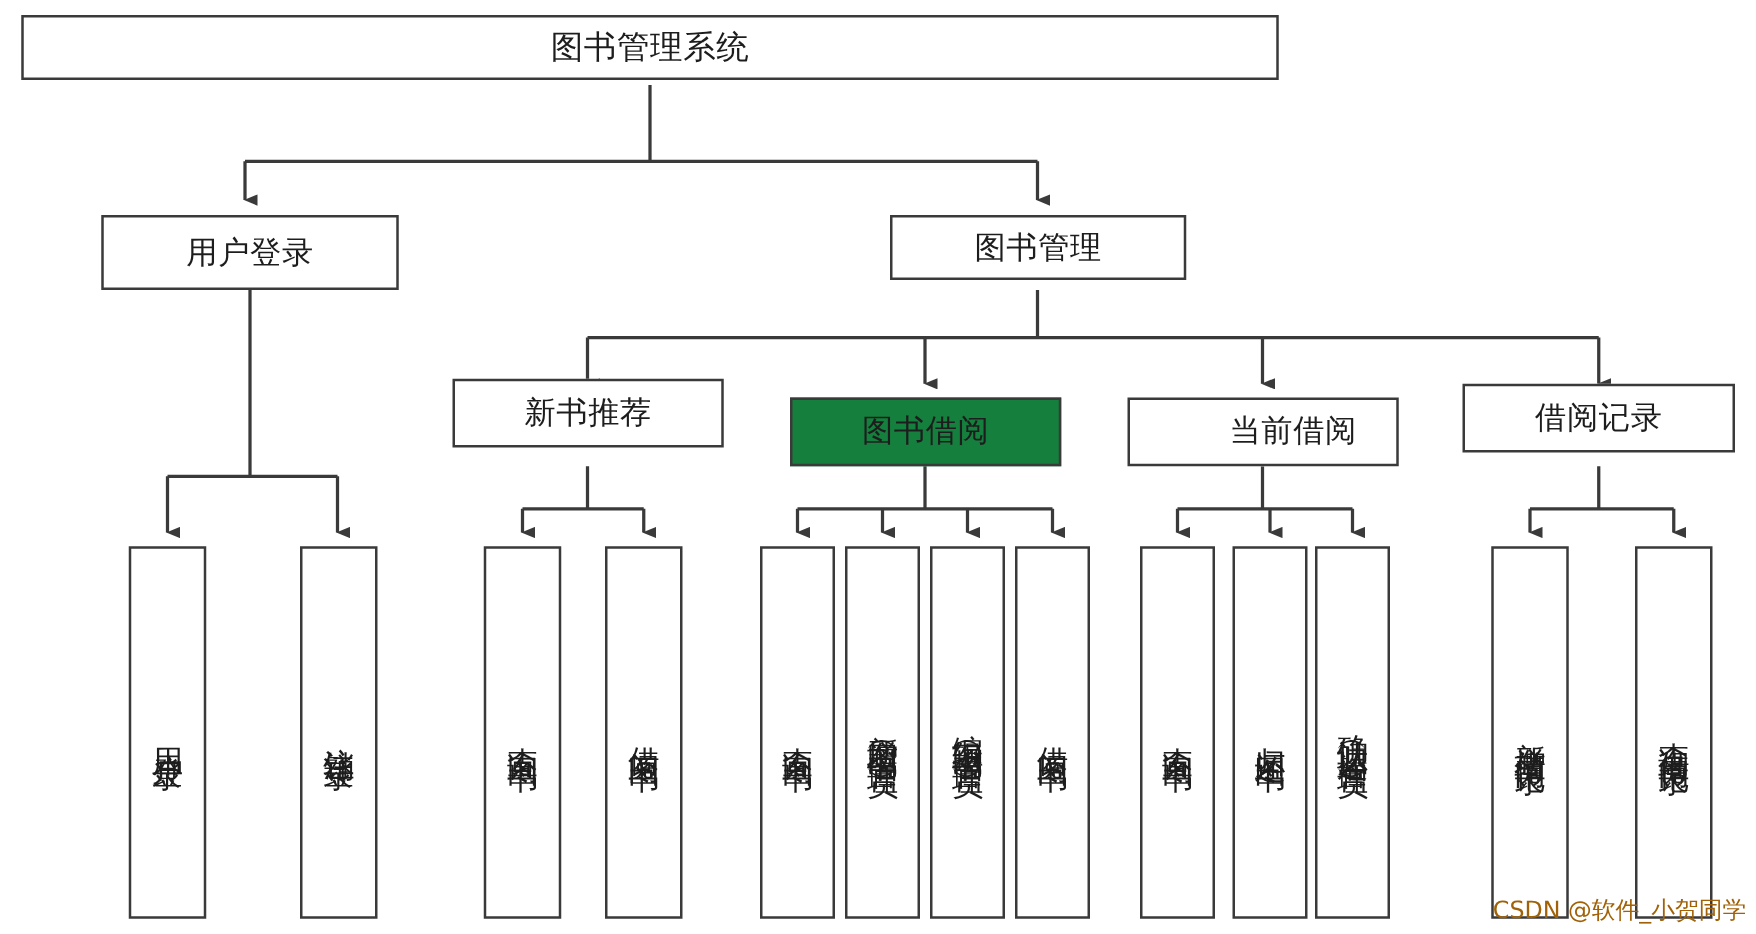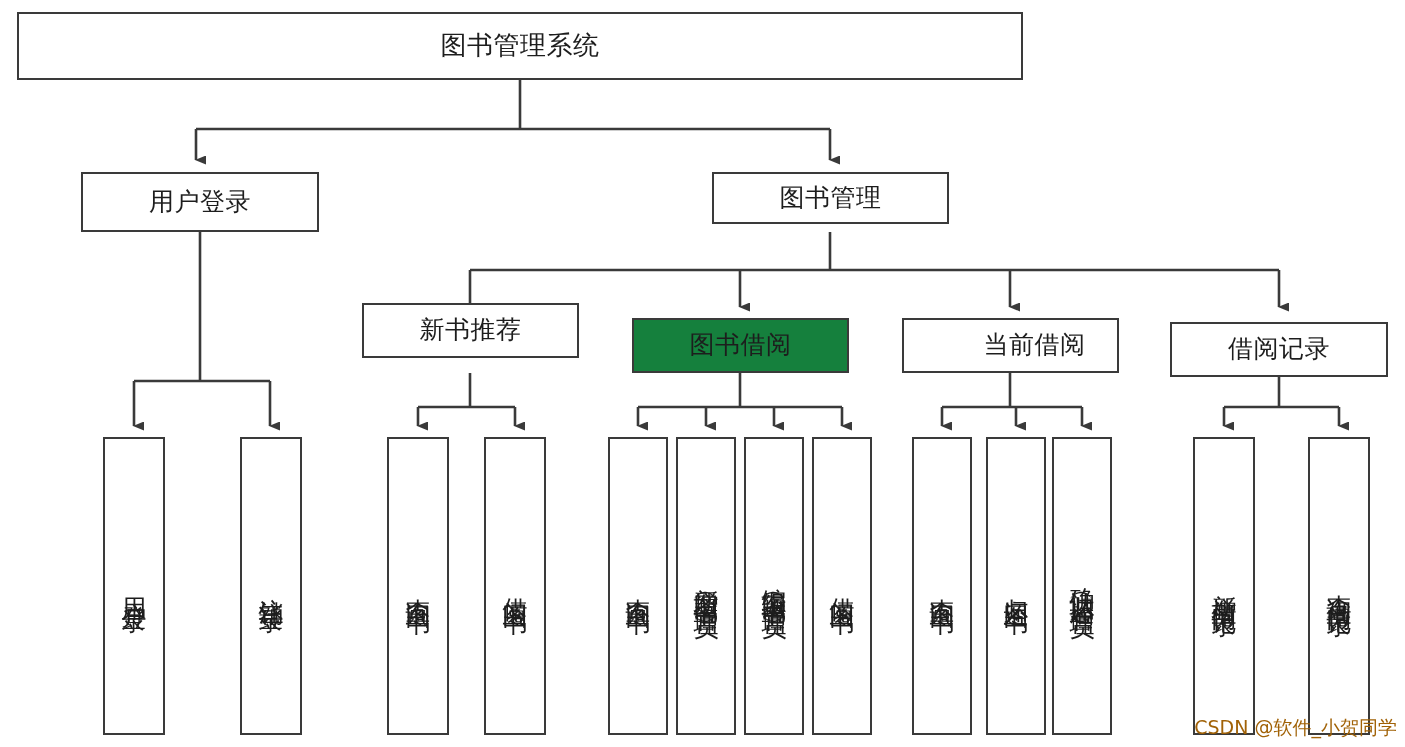--- a/index.html
+++ b/index.html
@@ -120,41 +120,41 @@
       <line x1="1016" y1="407" x2="1016" y2="426" marker-end="url(#arrowhead)"></line>
       <line x1="1082" y1="407" x2="1082" y2="426" marker-end="url(#arrowhead)"></line>
 
       <line x1="1279" y1="373" x2="1279" y2="407"></line>
       <line x1="1224" y1="407" x2="1339" y2="407"></line>
       <line x1="1224" y1="407" x2="1224" y2="426" marker-end="url(#arrowhead)"></line>
       <line x1="1339" y1="407" x2="1339" y2="426" marker-end="url(#arrowhead)"></line>
     </g>
   </svg>
 
-  <div class="node horizontal" id="root-node" style="left: 17px; top: 12px; width: 1006px; height: 68px; border-color: rgb(58, 58, 58); background: rgb(255, 255, 255); color: rgb(29, 29, 29); font-family: Liberation Serif, serif;">
+  <div class="node horizontal" id="root-node" style="left: 17px; top: 12px; width: 1006px; height: 52px; border-color: rgb(58, 58, 58); background: rgb(255, 255, 255); color: rgb(29, 29, 29); font-family: Liberation Serif, serif;">
     <span class="label">图书管理系统</span>
   </div>
 
   <div class="node horizontal" style="left: 81px; top: 172px; width: 238px; height: 60px; border-color: rgb(58, 58, 58); background: rgb(255, 255, 255); color: rgb(29, 29, 29);">
     <span class="label">用户登录</span>
   </div>
   <div class="node horizontal" style="left: 712px; top: 172px; width: 237px; height: 52px; border-color: rgb(58, 58, 58); background: rgb(255, 255, 255); color: rgb(29, 29, 29);">
     <span class="label">图书管理</span>
   </div>
 
   <div class="node horizontal" style="left: 362px; top: 303px; width: 217px; height: 55px; border-color: rgb(58, 58, 58); background: rgb(255, 255, 255); color: rgb(29, 29, 29);">
     <span class="label">新书推荐</span>
   </div>
   <div class="node horizontal" style="left: 632px; top: 318px; width: 217px; height: 55px; border-color: rgb(58, 58, 58); background: #15803d; color: rgb(29, 29, 29);">
     <span class="label">图书借阅</span>
   </div>
   <div class="node horizontal" style="left: 902px; top: 318px; width: 217px; height: 55px; border-color: rgb(58, 58, 58); background: rgb(255, 255, 255); color: rgb(29, 29, 29); padding-left: 48px;">
     <span class="label">当前借阅</span>
   </div>
-  <div class="node horizontal" style="left: 1170px; top: 322px; width: 218px; height: 55px; border-color: rgb(58, 58, 58); background: rgb(255, 255, 255); color: rgb(29, 29, 29);">
+  <div class="node horizontal" style="left: 1170px; top: 307px; width: 218px; height: 55px; border-color: rgb(58, 58, 58); background: rgb(255, 255, 255); color: rgb(29, 29, 29);">
     <span class="label">借阅记录</span>
   </div>
 
   <div class="node vertical" style="left: 103px; top: 437px; width: 62px; height: 298px; border-color: rgb(58, 58, 58); background: rgb(255, 255, 255); color: rgb(29, 29, 29);">
     <span class="label">用户登录</span>
   </div>
   <div class="node vertical" style="left: 240px; top: 437px; width: 62px; height: 298px; border-color: rgb(58, 58, 58); background: rgb(255, 255, 255); color: rgb(29, 29, 29);">
     <span class="label">注销登录</span>
   </div>
   <div class="node vertical" style="left: 387px; top: 437px; width: 62px; height: 298px; border-color: rgb(58, 58, 58); background: rgb(255, 255, 255); color: rgb(29, 29, 29);">

